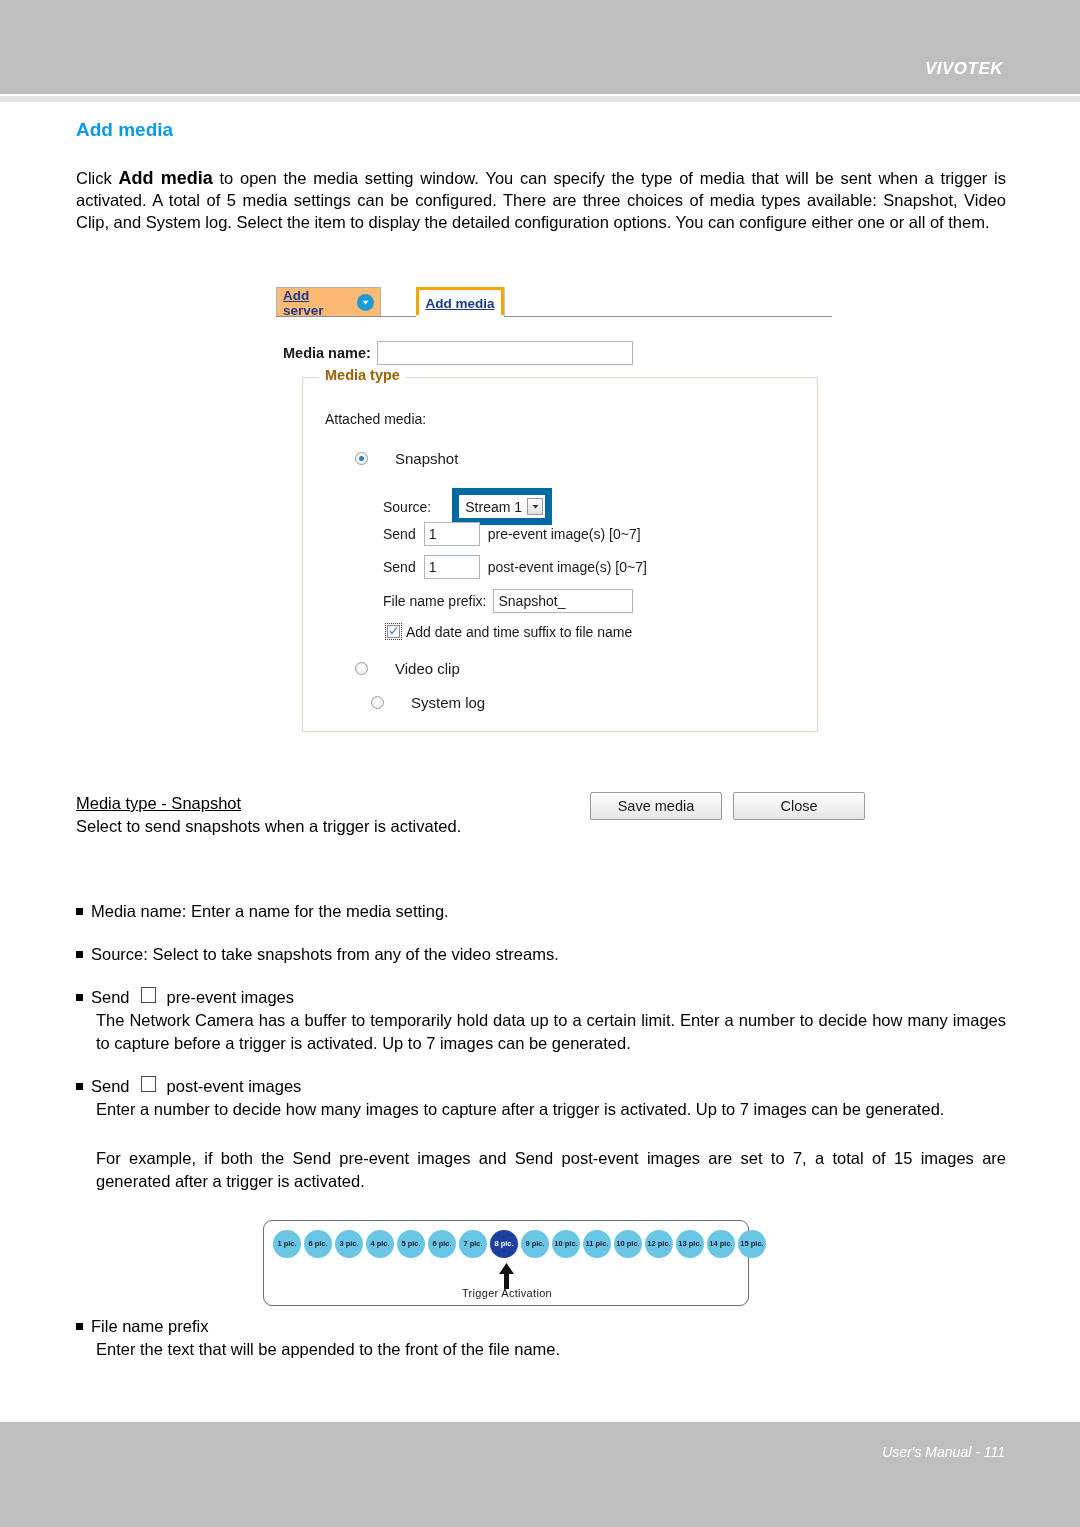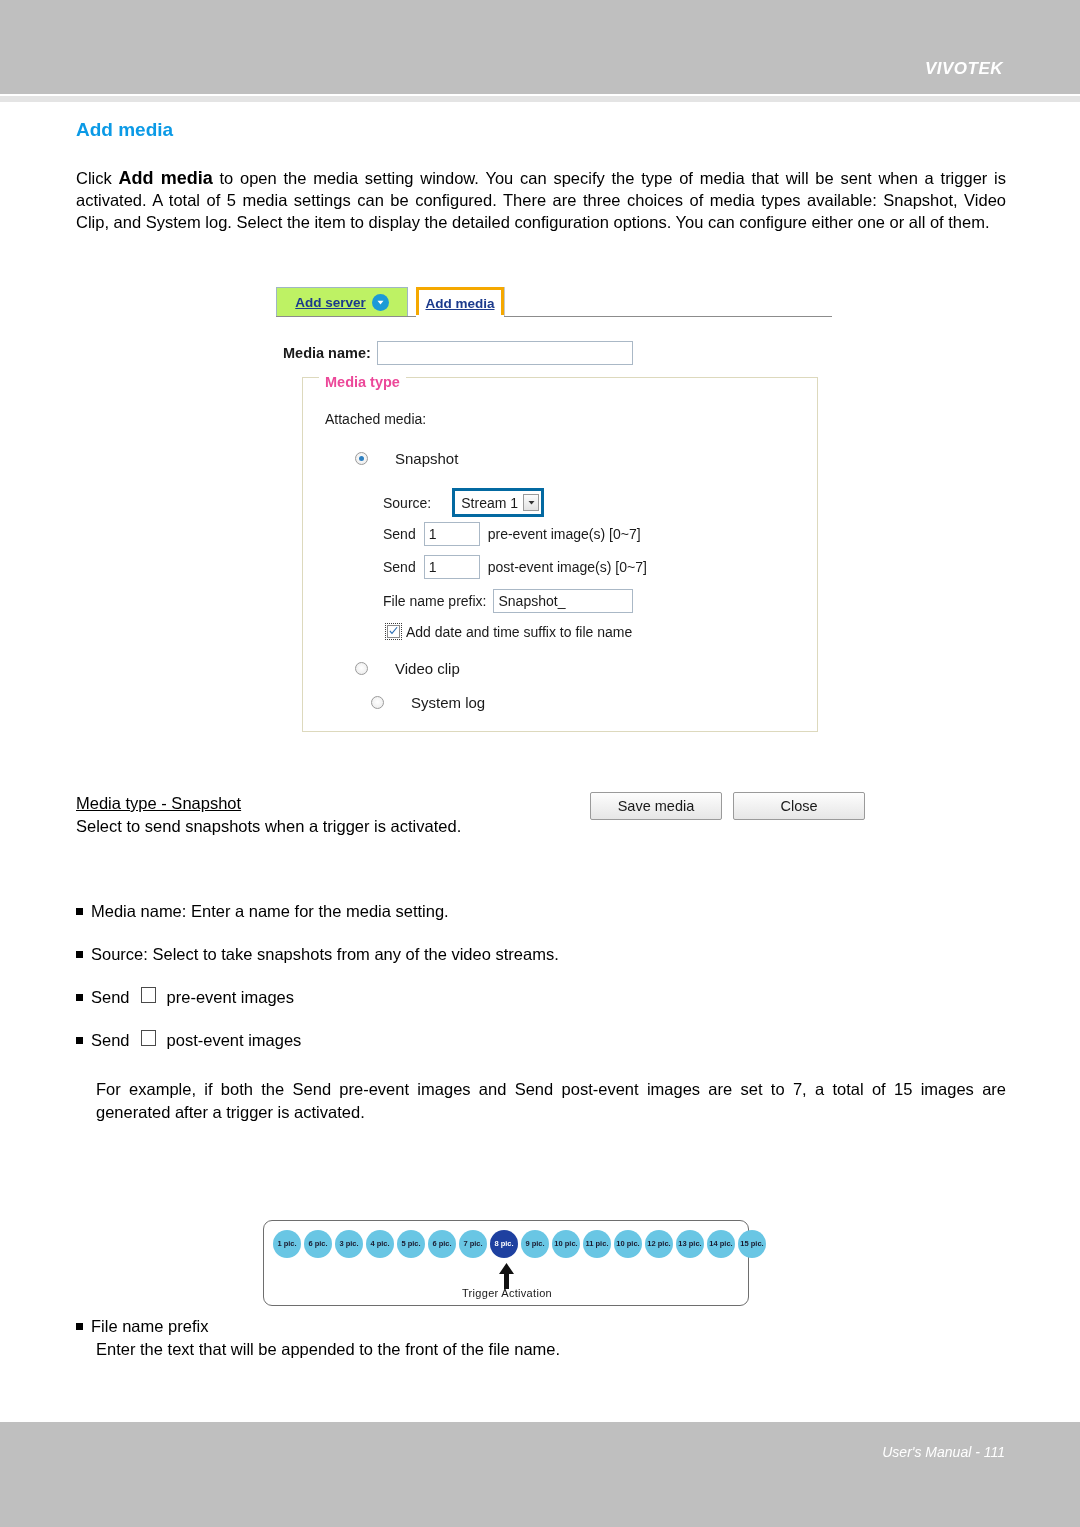--- a/index.html
+++ b/index.html
@@ -99,22 +99,22 @@
     height: 30px;
     box-sizing: border-box;
     display: flex;
     align-items: center;
     justify-content: center;
     font-size: 13.5px;
     font-weight: bold;
   }
   .tab-server {
     left: 0;
-    width: 132px;
-    background: #bef264;
+    width: 105px;
+    background: #fdba74;
     border: 1px solid #9fb6c4;
     border-bottom: none;
     padding: 0 6px;
     gap: 6px;
   }
   .tab-server .tlabel {
     color: #1b3a8c;
     text-decoration: underline;
   }
   .dropdown-badge {
@@ -199,24 +199,23 @@
     width: 516px;
     box-sizing: border-box;
     height: 355px;
   }
   .fieldset-legend {
     position: absolute;
     left: 16px;
     top: -11px;
     background: #ffffff;
     padding: 0 6px;
-    color: #ec4899;
+    color: #a16207;
     font-weight: bold;
     font-size: 14.5px;
-    margin-top: 7px;
   }
   .attached-label {
     position: absolute;
     left: 22px;
     top: 33px;
     font-size: 14px;
     color: #1a1a1a;
   }
 
   .radio-row {
@@ -254,21 +253,21 @@
     display: flex;
     align-items: center;
     font-size: 14px;
     color: #1a1a1a;
     white-space: nowrap;
   }
   .r-source { left: 80px; top: 110px; gap: 21px; }
   .select-box {
     display: inline-flex;
     align-items: center;
-    border: 3px solid #0369a1;
+    border: 7px solid #0369a1;
     background: #ffffff;
     height: 23px;
     padding: 0 2px 0 6px;
     gap: 5px;
     font-size: 14px;
   }
   .select-arrow {
     width: 16px; height: 17px;
     border: 1px solid #9a9a9a;
     background: linear-gradient(#fcfcfc, #e2e2e2);
@@ -573,29 +572,31 @@
     </div>
   </div>
 
   <div class="bullet">
     <div class="bullet-head">
       <span class="bullet-sq"></span>
       <span>Send</span>
       <span class="inlinebox"></span>
       <span>pre-event images</span>
     </div>
+    <div class="bullet-body">The Network Camera has a buffer to temporarily hold data up to a certain limit. Enter a number to decide how many images to capture before a trigger is activated. Up to 7 images can be generated.</div>
   </div>
 
   <div class="bullet">
     <div class="bullet-head">
       <span class="bullet-sq"></span>
       <span>Send</span>
       <span class="inlinebox"></span>
       <span>post-event images</span>
     </div>
+    <div class="bullet-body">Enter a number to decide how many images to capture after a trigger is activated. Up to 7 images can be generated.</div>
   </div>
 
   <div class="bullet-body" style="margin-top:26px;">For example, if both the Send pre-event images and Send post-event images are set to 7, a total of 15 images are generated after a trigger is activated.</div>
 </div>
 
 <div class="diagram">
   <div class="pic-row" id="pic-row">
       <div class="pic">1 pic.</div>
       <div class="pic">6 pic.</div>
       <div class="pic">3 pic.</div>

